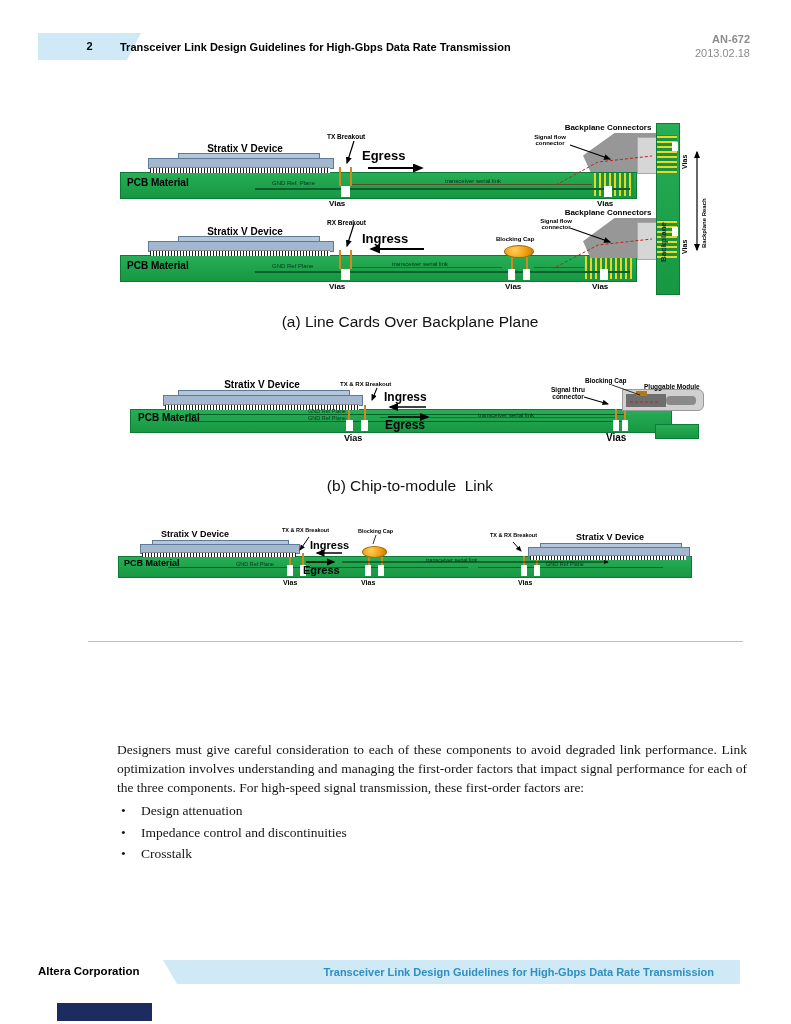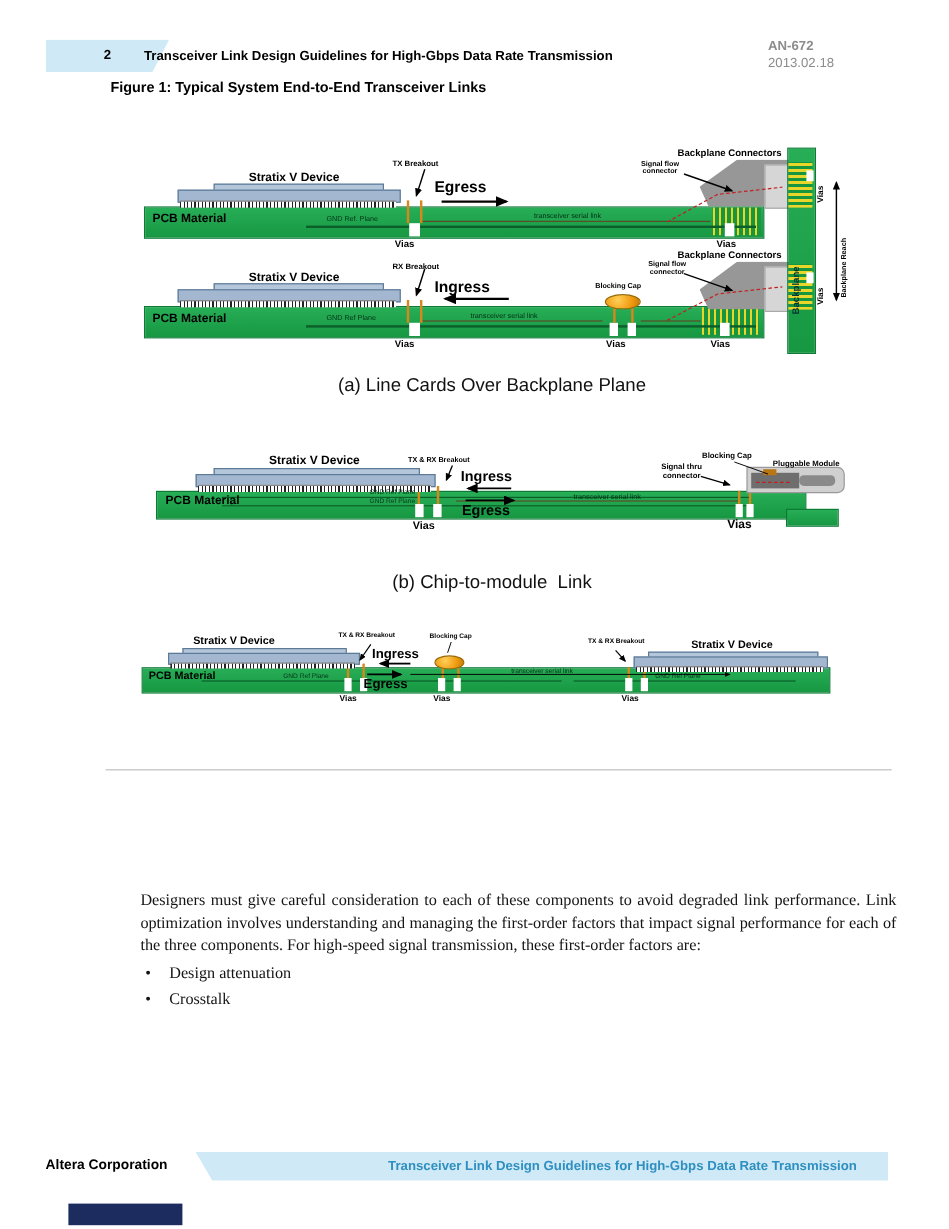--- a/index.html
+++ b/index.html
@@ -5,21 +5,21 @@
   html,body{margin:0;padding:0;background:#fff;}
   .page{position:relative;width:791px;height:1024px;background:#fff;font-family:"Liberation Sans",sans-serif;overflow:hidden;}
   .abs{position:absolute;}
   .lb{position:absolute;color:#000;line-height:1.05;}
   .b{font-weight:bold;}
   .ctr{text-align:center;}
   .badge{position:absolute;left:38px;top:33px;width:103px;height:27px;background:#cfe9f6;
          clip-path:polygon(0 0,100% 0,calc(100% - 14px) 100%,0 100%);
          font-weight:bold;font-size:11px;line-height:27px;text-align:center;}
   .hdr-title{position:absolute;left:120px;top:41px;font-size:11px;font-weight:bold;color:#000;}
-  .docblock{position:absolute;left:640px;top:32px;width:110px;text-align:left;color:#8c8c8c;font-size:11px;line-height:14px;}
+  .docblock{position:absolute;left:640px;top:32px;width:110px;text-align:right;color:#8c8c8c;font-size:11px;line-height:14px;}
   .figtitle{position:absolute;left:92px;top:66px;font-size:12px;font-weight:bold;color:#000;}
   .pcb{position:absolute;background:linear-gradient(#27ae56,#179742);border:1px solid #0c7c35;}
   .chipbump{position:absolute;background:#b4c6da;border:1px solid #5d7a98;}
   .chipbase{position:absolute;background:#a3b8d0;border:1px solid #5d7a98;}
   .pins{position:absolute;background:repeating-linear-gradient(90deg,#222 0 1px,#fff 1px 3px);border-top:1px solid #888;}
   .notch{position:absolute;background:#fff;}
   .vline{position:absolute;width:2px;background:#d9871c;}
   .gline{position:absolute;height:2px;background:#0a5f2a;}
   .trace{position:absolute;height:1px;background:rgba(122,31,20,.65);}
   .stripes-v{position:absolute;background:repeating-linear-gradient(90deg,#e8d62a 0 2px,#17953f 2px 5px);}
@@ -46,21 +46,20 @@
 <body>
 
 <div class="page">
 
   <div class="badge"><span>2</span></div>
   <div class="hdr-title">Transceiver Link Design Guidelines for High-Gbps Data Rate Transmission</div>
   <div class="docblock">
     <div style="font-weight:700;">AN-672</div>
     <div>2013.02.18</div>
   </div>
-  <div class="figtitle">Figure 1: Typical System End-to-End Transceiver Links</div>
 
   <div>
     <div class="pcb" style="left:120px;top:172px;width:515px;height:25px;"></div>
     <div class="stripes-v" style="left:594px;top:173px;width:40px;height:23px;"></div>
     <div class="gline" style="left:255px;top:188px;width:375px;"></div>
     <div class="trace" style="left:352px;top:184px;width:240px;"></div>
     <div class="notch" style="left:341px;top:186px;width:9px;height:11px;"></div>
     <div class="notch" style="left:604px;top:186px;width:8px;height:11px;"></div>
     <div class="vline" style="left:339px;top:167px;height:19px;"></div>
     <div class="vline" style="left:350px;top:167px;height:19px;"></div>
@@ -205,20 +204,21 @@
     <div class="lb b" style="left:361px;top:579px;font-size:7px;">Vias</div>
     <div class="lb b" style="left:518px;top:579px;font-size:7px;">Vias</div>
   </div>
 
 
   <div class="divider"></div>
 
   <div class="bodytext" style="left:117px;top:740px;width:630px;line-height:19px;text-align:justify;">Designers must give careful consideration to each of these components to avoid degraded link performance. Link optimization involves understanding and managing the first-order factors that impact signal performance for each of the three components. For high-speed signal transmission, these first-order factors are:</div>
   <ul class="blist" style="left:117px;top:803px;">
     <li><span class="dot">•</span><span>Design attenuation</span></li>
+    <li><span class="dot">•</span><span>Impedance control and discontinuities</span></li>
     <li><span class="dot">•</span><span>Crosstalk</span></li>
   </ul>
 
   <div class="ftr-co">Altera Corporation</div>
   <div class="ftr-bar"><span>Transceiver Link Design Guidelines for High-Gbps Data Rate Transmission</span></div>
   <div class="navybox"></div>
 
   <svg class="arrows" width="791" height="1024" viewBox="0 0 791 1024">
     <defs>
       <marker id="ah" markerWidth="8" markerHeight="8" refX="5" refY="2.5" orient="auto-start-reverse">

